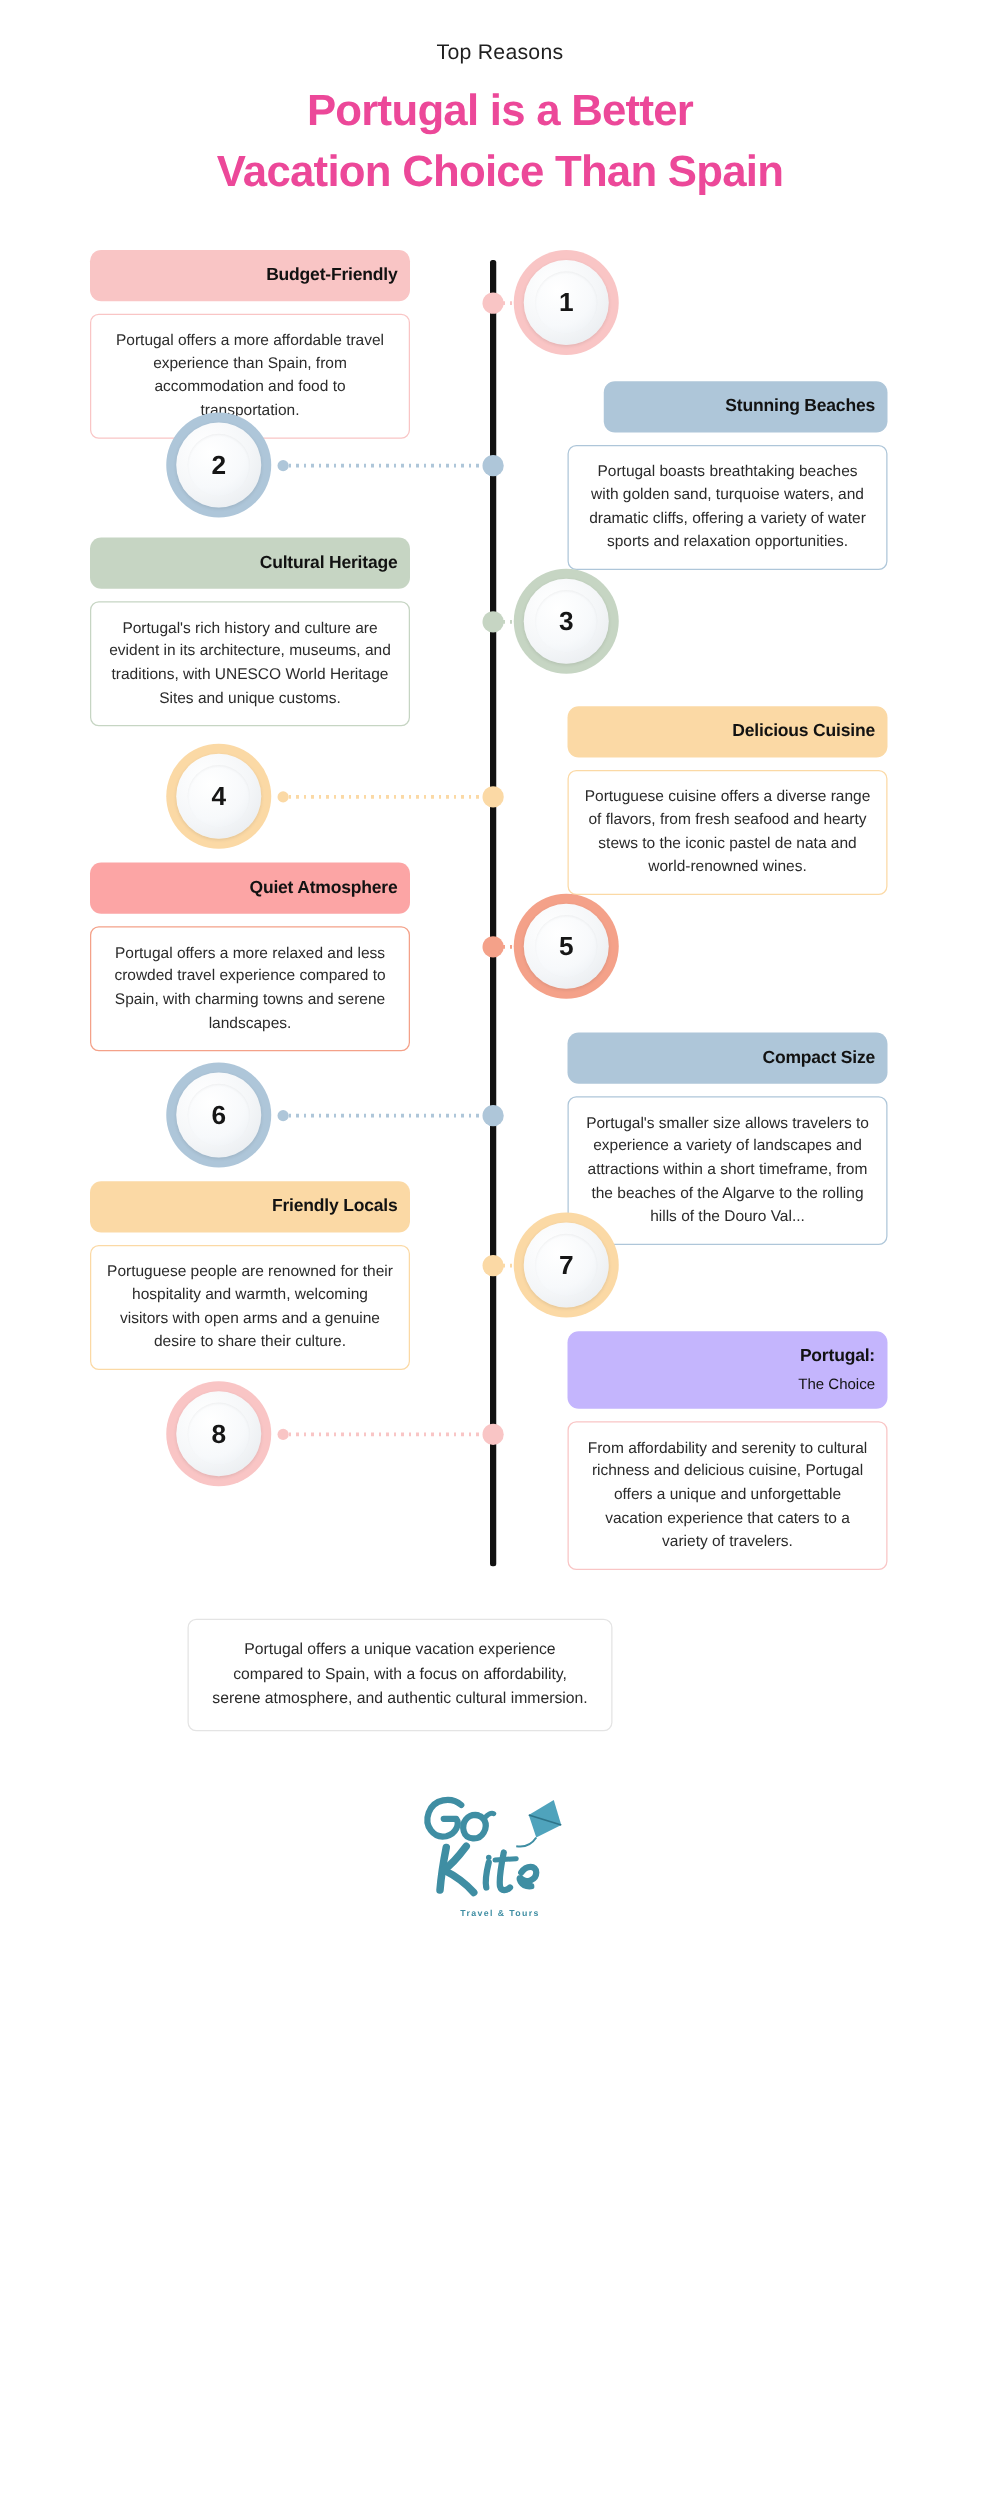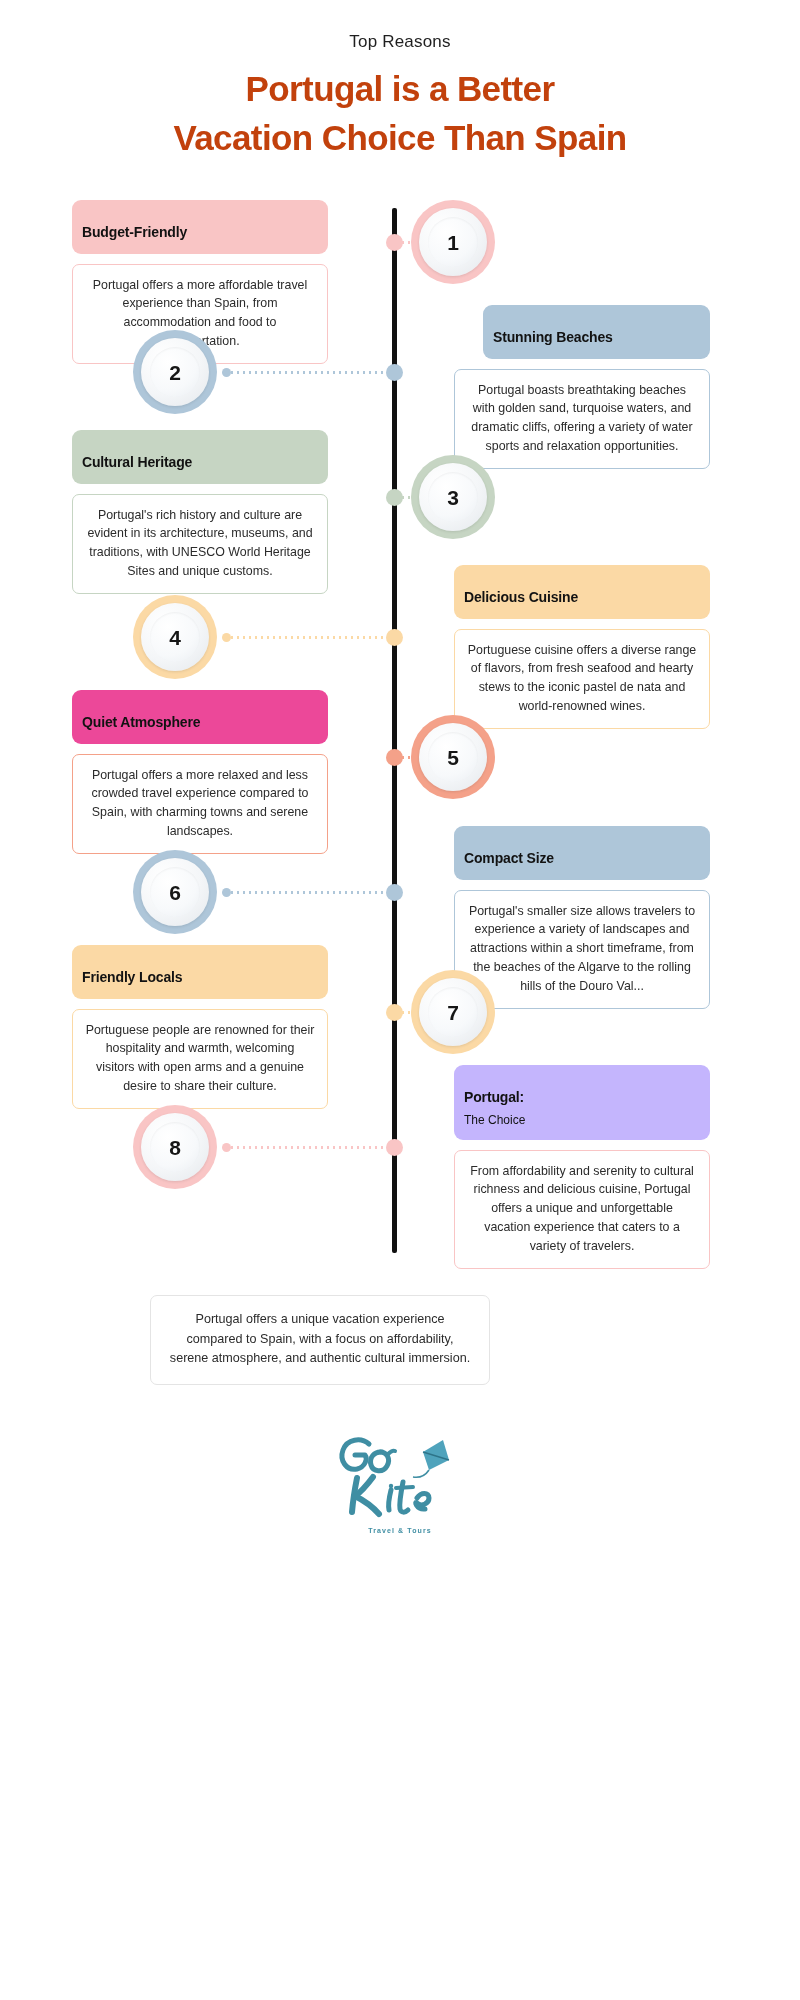--- a/index.html
+++ b/index.html
@@ -31,21 +31,21 @@
     font-weight: 400;
     color: #1f1f1f;
     letter-spacing: 0.2px;
     line-height: 1.4;
   }
   .main-title {
     margin-top: 10px;
     font-size: 35px;
     font-weight: 700;
     line-height: 1.42;
-    color: #c2410c;
+    color: #ec4899;
     letter-spacing: -0.6px;
   }
   .main-title span { display: block; }
 
   
   .spine {
     position: absolute;
     left: 392px;
     top: 208px;
     width: 5px;
@@ -67,22 +67,22 @@
   .card {
     position: absolute;
     width: 256px;
     z-index: 4;
   }
   .card.left  { left: 72px; }
   .card.right { left: 454px; }
 
   .card-head {
     border-radius: 9px;
-    padding: 24px 10px 12px;
-    text-align: left;
+    padding: 11px 10px 12px;
+    text-align: right;
     font-size: 14px;
     font-weight: 700;
     color: #121212;
     letter-spacing: -0.15px;
     line-height: 1.25;
   }
   .card-head .sub {
     display: block;
     font-size: 12px;
     font-weight: 400;
@@ -261,21 +261,21 @@
           <div class="ring2"></div>
           <div class="ring3"></div>
           <div class="num">4</div>
         </div>
         <div class="spine-dot" style="top: 429px; background: rgb(251, 217, 165);"></div>
         <div class="dotted" style="top: 436px; background-image: repeating-linear-gradient(to right, rgb(251, 217, 165) 0px, rgb(251, 217, 165) 2px, transparent 2px, transparent 6px); left: 225px; width: 166px;"></div>
         <div class="end-dot" style="top: 433px; background: rgb(251, 217, 165); left: 222px;"></div>
       </div>
       <div style="position: absolute; left: 0px; top: 0px; width: 800px;">
         <div class="card left" style="top: 490px;">
-          <div class="card-head" style="background: #ec4899;">Quiet Atmosphere</div>
+          <div class="card-head" style="background: #fca5a5;">Quiet Atmosphere</div>
           <div class="card-body" style="border-color: rgb(244, 161, 137);">Portugal offers a more relaxed and less crowded travel experience compared to Spain, with charming towns and serene landscapes.</div>
         </div>
         <div class="badge right" style="top: 515px; background: rgb(244, 161, 137);">
           <div class="ring2"></div>
           <div class="ring3"></div>
           <div class="num">5</div>
         </div>
         <div class="spine-dot" style="top: 549px; background: rgb(244, 161, 137);"></div>
         <div class="dotted" style="top: 556px; background-image: repeating-linear-gradient(to right, rgb(244, 161, 137) 0px, rgb(244, 161, 137) 2px, transparent 2px, transparent 6px); left: 402px; width: 66px;"></div>
         <div class="end-dot" style="top: 553px; background: rgb(244, 161, 137); left: 464px;"></div>

